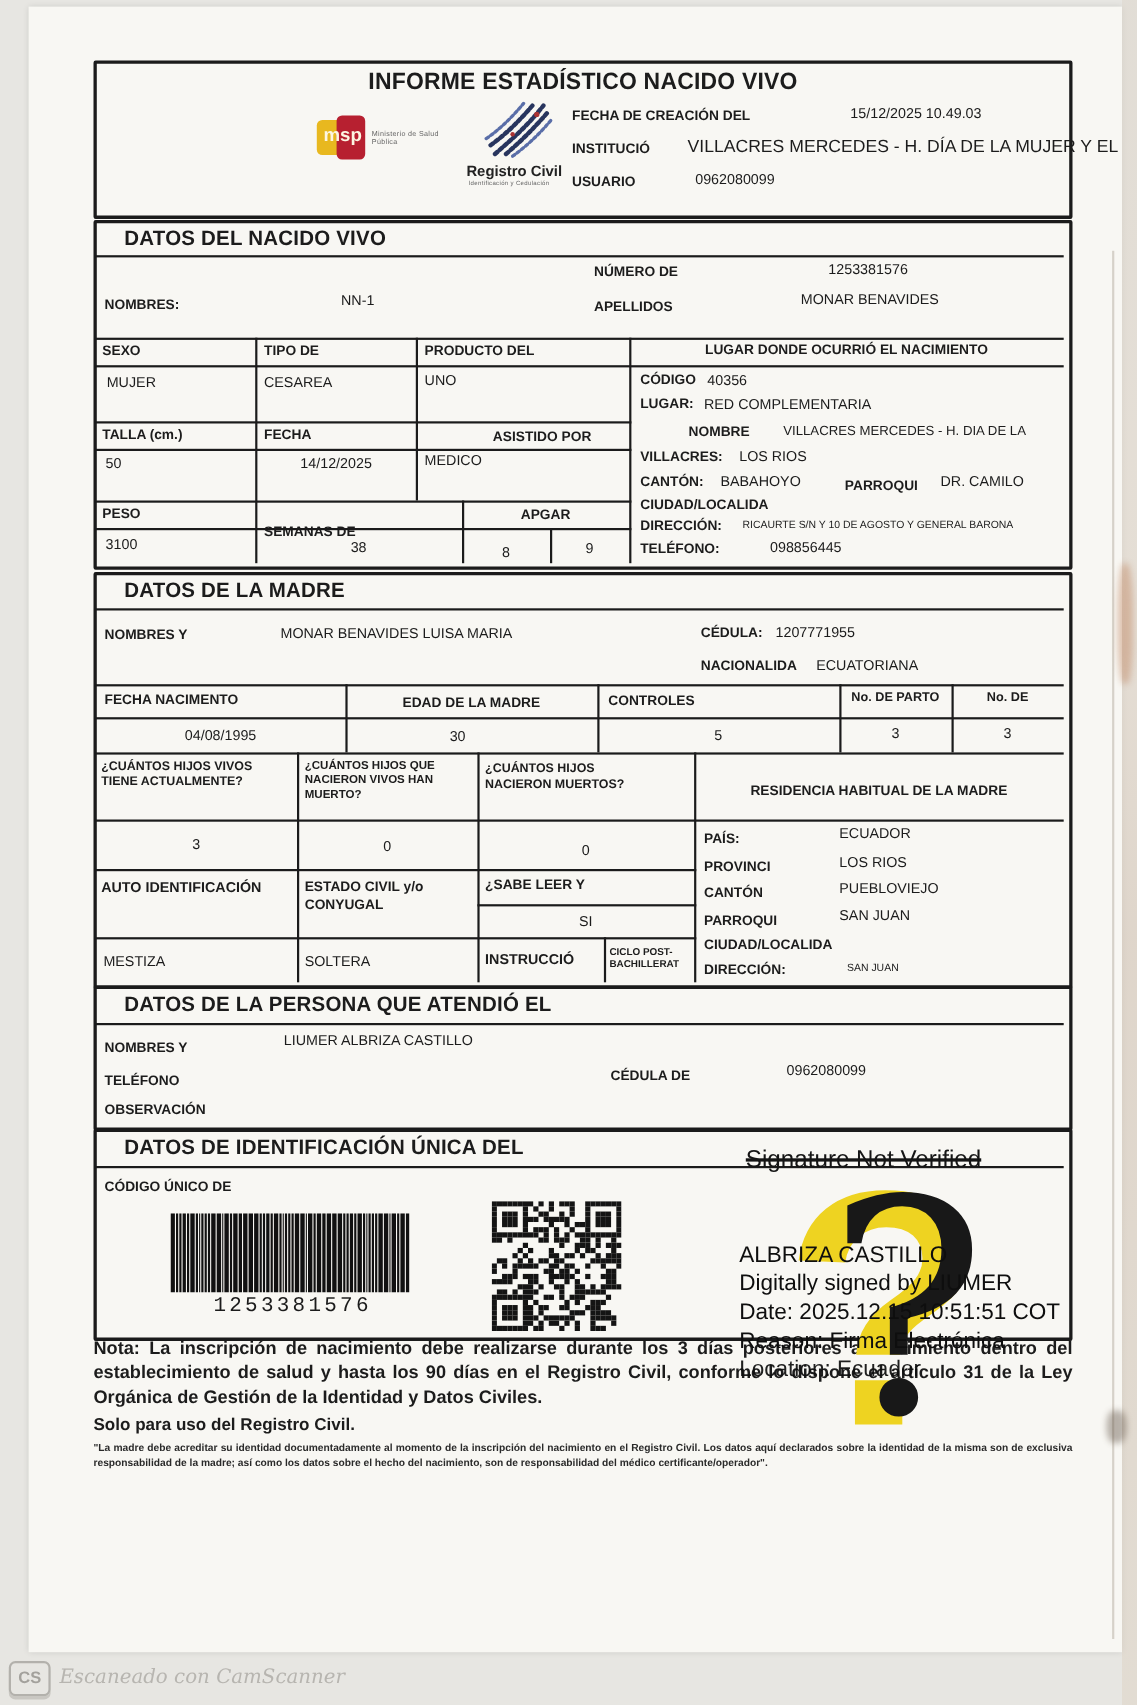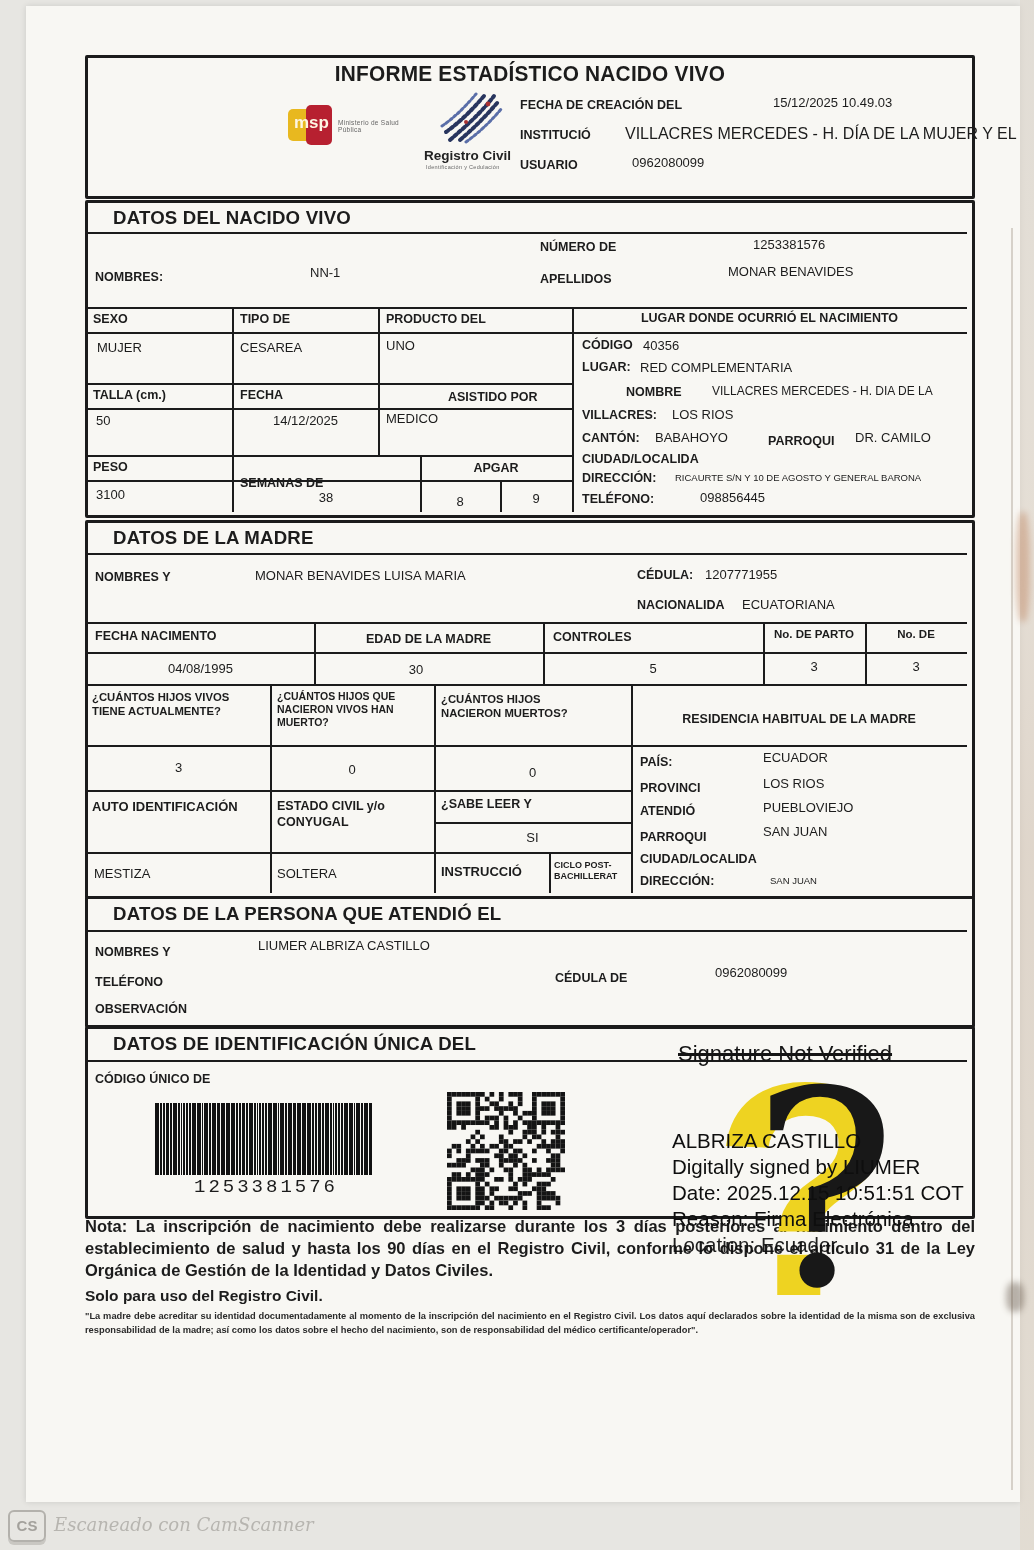--- a/index.html
+++ b/index.html
@@ -177,21 +177,21 @@
   <div class="abs lab ctr" style="left:631px;top:712px;width:336px;">RESIDENCIA HABITUAL DE LA MADRE</div>
 
   <div class="abs val ctr" style="left:87px;top:760px;width:183px;">3</div>
   <div class="abs val ctr" style="left:270px;top:762px;width:164px;">0</div>
   <div class="abs val ctr" style="left:434px;top:765px;width:197px;">0</div>
 
   <div class="abs lab" style="left:640px;top:755px;">PAÍS:</div>
   <div class="abs val" style="left:763px;top:750px;">ECUADOR</div>
   <div class="abs lab" style="left:640px;top:781px;">PROVINCI</div>
   <div class="abs val" style="left:763px;top:776px;">LOS RIOS</div>
-  <div class="abs lab" style="left:640px;top:804px;">ATENDIÓ</div>
+  <div class="abs lab" style="left:640px;top:804px;">CANTÓN</div>
   <div class="abs val" style="left:763px;top:800px;">PUEBLOVIEJO</div>
   <div class="abs lab" style="left:640px;top:830px;">PARROQUI</div>
   <div class="abs val" style="left:763px;top:824px;">SAN JUAN</div>
   <div class="abs lab" style="left:640px;top:852px;">CIUDAD/LOCALIDA</div>
   <div class="abs lab" style="left:640px;top:874px;">DIRECCIÓN:</div>
   <div class="abs val-sm" style="left:770px;top:875px;">SAN JUAN</div>
 
   <div class="abs lab" style="left:92px;top:799px;font-size:13px;">AUTO IDENTIFICACIÓN</div>
   <div class="abs lab" style="left:277px;top:798px;width:130px;line-height:1.3;">ESTADO CIVIL y/o CONYUGAL</div>
   <div class="abs lab" style="left:441px;top:797px;">¿SABE LEER Y</div>

